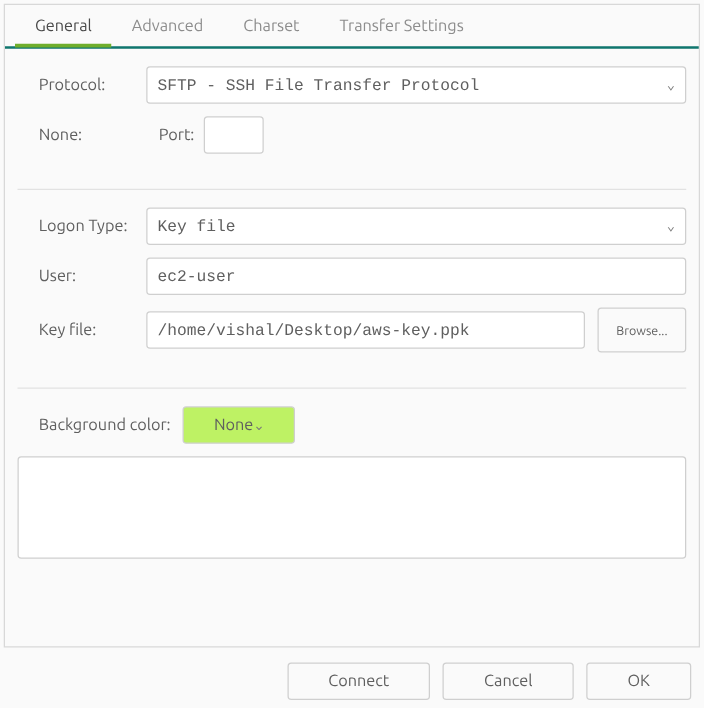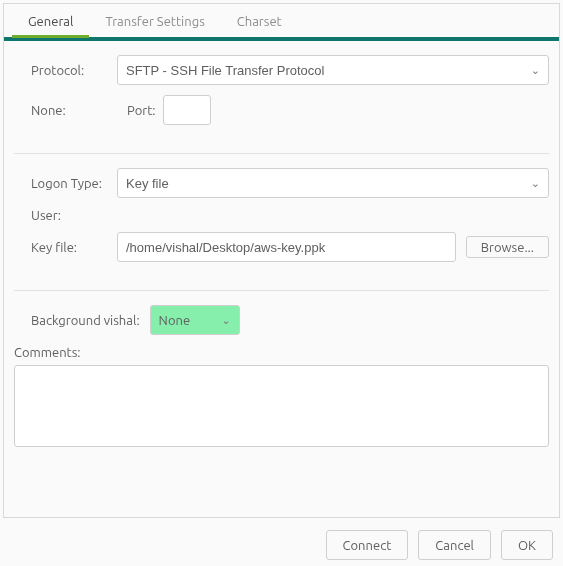--- a/index.html
+++ b/index.html
@@ -15,21 +15,21 @@
   }
   .panel {
     border: 1px solid #d8d8d8;
     background: #fafafa;
     margin: 3px 3px 0 3px;
     height: 515px;
   }
   .tabs {
     display: flex;
     padding: 0 8px;
-    border-bottom: 4px solid #0f766e;
+    border-bottom: 2px solid #0f766e;
     align-items: flex-end;
   }
   .tab {
     padding: 10px 16px 9px 16px;
     cursor: pointer;
     color: #8d8d8d;
   }
   .tab.active {
     color: #4a4a4a;
     border-bottom: 3px solid #6fae2c;
@@ -54,59 +54,59 @@
     height: 30px;
     border: 1px solid #cfcfcf;
     border-radius: 3px;
     background: #ffffff;
     padding: 0 8px;
     display: flex;
     align-items: center;
     justify-content: space-between;
     color: #5f5f5f;
     font-size: 13px;
-    font-family: Liberation Sans, sans-serif;
+    font-family: Liberation Mono, monospace;
     gap: 48px;
   }
   .select { cursor: pointer; }
   .chev {
     color: #7a7a7a;
     font-size: 11px;
   }
   input.input { outline: none; }
   .port-label { margin: 0 8px 0 10px; }
   .port-input { width: 48px; flex: none; }
   .sep {
     border: none;
     border-top: 1px solid #e2e2e2;
     margin: 28px 0 14px 0;
   }
   .browse-btn {
     margin-left: 10px;
-    height: 22px;
+    height: 36px;
     padding: 0 14px;
     border: 1px solid #cfcfcf;
     border-radius: 3px;
     background: #fafafa;
     color: #5f5f5f;
     cursor: pointer;
-    font-size: 13px;
+    font-size: 10px;
     font-family: inherit;
   }
   .bgcolor-label { margin-right: 10px; }
   .bgcolor-select {
     width: 90px;
     height: 30px;
     border: 1px solid #cfcfcf;
     border-radius: 3px;
-    background: #86efac;
+    background: #bef264;
     padding: 0 8px;
     display: flex;
     align-items: center;
-    justify-content: space-between;
+    justify-content: center;
     cursor: pointer;
   }
   .comments-area {
     width: 100%;
     height: 82px;
     border: 1px solid #cfcfcf;
     border-radius: 3px;
     background: #ffffff;
     resize: none;
     font-family: inherit;
@@ -116,38 +116,39 @@
     color: #5f5f5f;
   }
   .footer {
     display: flex;
     justify-content: flex-end;
     gap: 10px;
     padding: 12px 10px 0 10px;
   }
   .footer-btn {
     height: 30px;
-    padding: 0 16px;
+    padding: 0 32px;
     border: 1px solid #cfcfcf;
     border-radius: 3px;
     background: #fafafa;
     color: #5f5f5f;
     cursor: pointer;
     font-size: 13px;
     font-family: inherit;
   }
 </style>
 </head>
 <body>
 
 <div class="panel">
   <div class="tabs">
     <div class="tab active">General</div>
+    <div class="tab">Advanced</div>
+    <div class="tab">Charset</div>
     <div class="tab">Transfer Settings</div>
-    <div class="tab">Charset</div>
   </div>
 
   <div class="content">
 
     <div class="row">
       <div class="label">Protocol:</div>
       <div class="select">
         <span>SFTP - SSH File Transfer Protocol</span>
         <span class="chev">⌄</span>
       </div>
@@ -164,39 +165,39 @@
     <div class="row">
       <div class="label">Logon Type:</div>
       <div class="select">
         <span>Key file</span>
         <span class="chev">⌄</span>
       </div>
     </div>
 
     <div class="row">
       <div class="label">User:</div>
+      <input class="input" value="ec2-user" style="">
     </div>
 
     <div class="row">
       <div class="label">Key file:</div>
       <input class="input" value="/home/vishal/Desktop/aws-key.ppk" style="">
       <button class="browse-btn">Browse...</button>
     </div>
 
     <hr class="sep">
 
     <div class="row">
-      <div class="bgcolor-label">Background vishal:</div>
+      <div class="bgcolor-label">Background color:</div>
       <div class="bgcolor-select">
         <span>None</span>
         <span class="chev">⌄</span>
       </div>
     </div>
 
-    <div style="margin-bottom:6px;">Comments:</div>
     <textarea class="comments-area" style=""></textarea>
 
   </div>
 </div>
 
 <div class="footer">
   <button class="footer-btn">Connect</button>
   <button class="footer-btn">Cancel</button>
   <button class="footer-btn">OK</button>
 </div>

